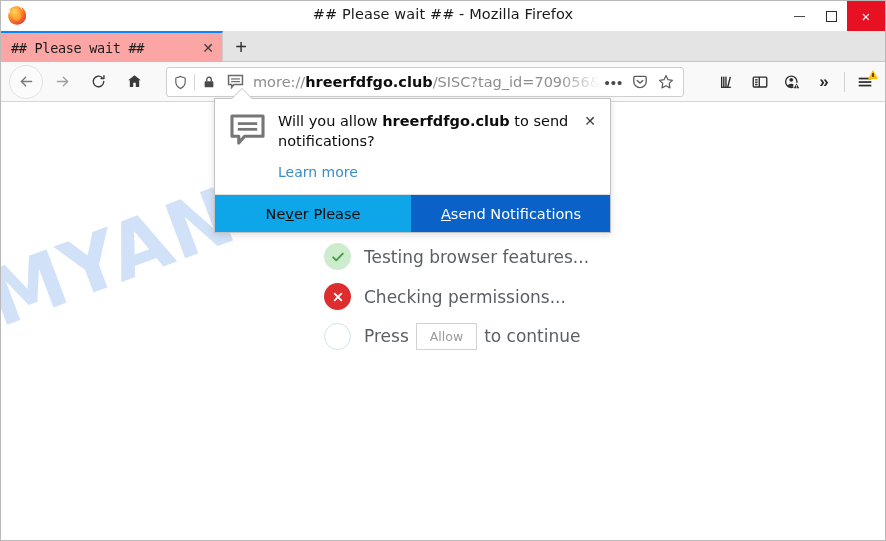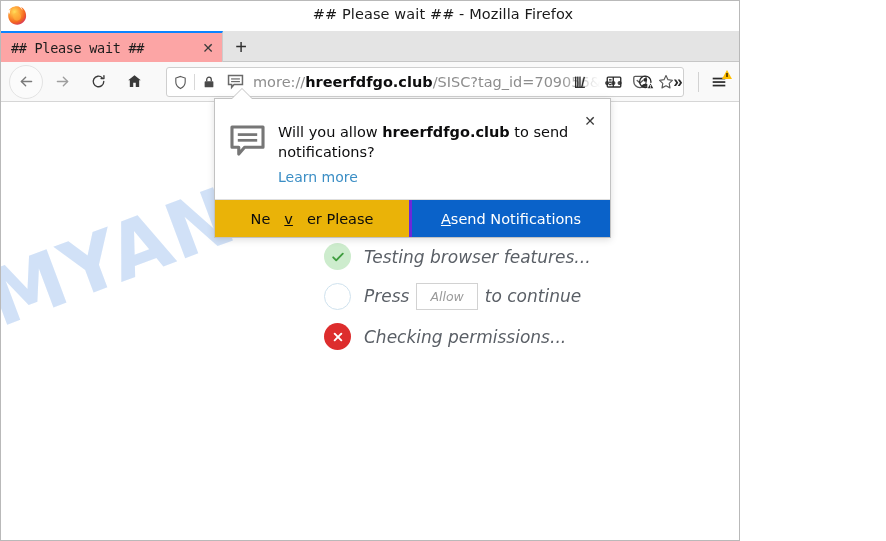--- a/index.html
+++ b/index.html
@@ -7,21 +7,21 @@
   html, body {
     width: 886px;
     height: 541px;
     overflow: hidden;
     font-family: "Liberation Sans", sans-serif;
     background: #ffffff;
   }
 
   #app {
     position: relative;
-    width: 740px;
+    width: 886px;
     height: 541px;
     background: #ffffff;
     overflow: hidden;
     border: 1px solid #b9b9b9;
   }
 
   
   .titlebar {
     position: absolute;
     top: 0; left: 0;
@@ -316,21 +316,20 @@
   }
   .status-circle.pending {
     background: #ffffff;
     border: 1.6px solid #cfe2ee;
   }
   .status-label {
     font-size: 17px;
     color: #5a5f66;
     font-family: "DejaVu Sans", sans-serif;
     white-space: nowrap;
-    font-style: italic;
   }
   .inline-allow {
     display: inline-block;
     border: 1px solid #d2d2d2;
     background: #ffffff;
     color: #9a9a9a;
     font-size: 12.5px;
     padding: 5px 13px;
     margin: 0 7px;
     vertical-align: middle;
@@ -354,40 +353,40 @@
     top: 88px;
     width: 0; height: 0;
     border-left: 10px solid transparent;
     border-right: 10px solid transparent;
     border-bottom: 10px solid #ffffff;
     z-index: 42;
     filter: drop-shadow(0 -1px 0 #c2c2c2);
   }
   .popup-body {
     display: flex;
-    padding: 24px 13px 13px 15px;
+    padding: 13px 13px 13px 15px;
     position: relative;
   }
   .bubble-icon {
     flex: 0 0 auto;
     width: 35px;
     margin-right: 13px;
     padding-top: 2px;
   }
   .popup-texts { flex: 1; padding-right: 24px; }
   .popup-msg {
     font-size: 14.5px;
     color: #0c0c0d;
     line-height: 1.35;
     font-family: "DejaVu Sans", sans-serif;
   }
   .popup-msg b { font-weight: bold; }
   .popup-link {
     display: inline-block;
-    margin-top: 7px;
+    margin-top: 13px;
     font-size: 14px;
     color: #3b8ec5;
     font-family: "DejaVu Sans", sans-serif;
   }
   .popup-close {
     position: absolute;
     right: 10px;
     top: 12px;
     width: 20px;
     height: 20px;
@@ -404,24 +403,23 @@
   }
   .pbtn {
     display: flex;
     align-items: center;
     justify-content: center;
     font-size: 14.5px;
     font-family: "DejaVu Sans", sans-serif;
   }
   .pbtn.secondary {
     flex: 0 0 197px;
-    background: #eab308;
+    background: #0ea5e9;
     color: #0c0c0d;
-    border-right: 3px solid #6d28d9;
-    gap: 14px;
+    border-right: 1px solid #6d28d9;
   }
   .pbtn.primary {
     flex: 1;
     background: #0a62c9;
     color: #ffffff;
   }
   .ul { text-decoration: underline; }
 </style>
 </head>
 <body>
@@ -587,34 +585,34 @@
       <div class="status-row">
         <span class="status-circle ok">
           <svg width="16" height="16" viewBox="0 0 18 18" fill="none" stroke="#3f9d3f" stroke-width="2.1" stroke-linecap="round" stroke-linejoin="round">
             <path d="M3.6 9.4l3.4 3.4 7.4-7.6"></path>
           </svg>
         </span>
         <span class="status-label">Testing browser features...</span>
       </div>
 
       <div class="status-row">
-        <span class="status-circle pending"></span>
-        <span class="status-label">
-          <span>Press</span><span class="inline-allow">Allow</span><span>to continue</span>
-        </span>
-      </div>
-
-      <div class="status-row">
         <span class="status-circle err">
           <svg width="14" height="14" viewBox="0 0 16 16" fill="none" stroke="#ffffff" stroke-width="2.2" stroke-linecap="round">
             <path d="M4.2 4.2l7.6 7.6"></path>
               <path d="M11.8 4.2l-7.6 7.6"></path>
           </svg>
         </span>
         <span class="status-label">Checking permissions...</span>
+      </div>
+
+      <div class="status-row">
+        <span class="status-circle pending"></span>
+        <span class="status-label">
+          <span>Press</span><span class="inline-allow">Allow</span><span>to continue</span>
+        </span>
       </div>
 
     </div>
   </div>
 
   <div class="popup-arrow"></div>
   <div class="popup">
     <div class="popup-body">
       <span class="bubble-icon">
         <svg width="35" height="32" viewBox="0 0 36 33">

